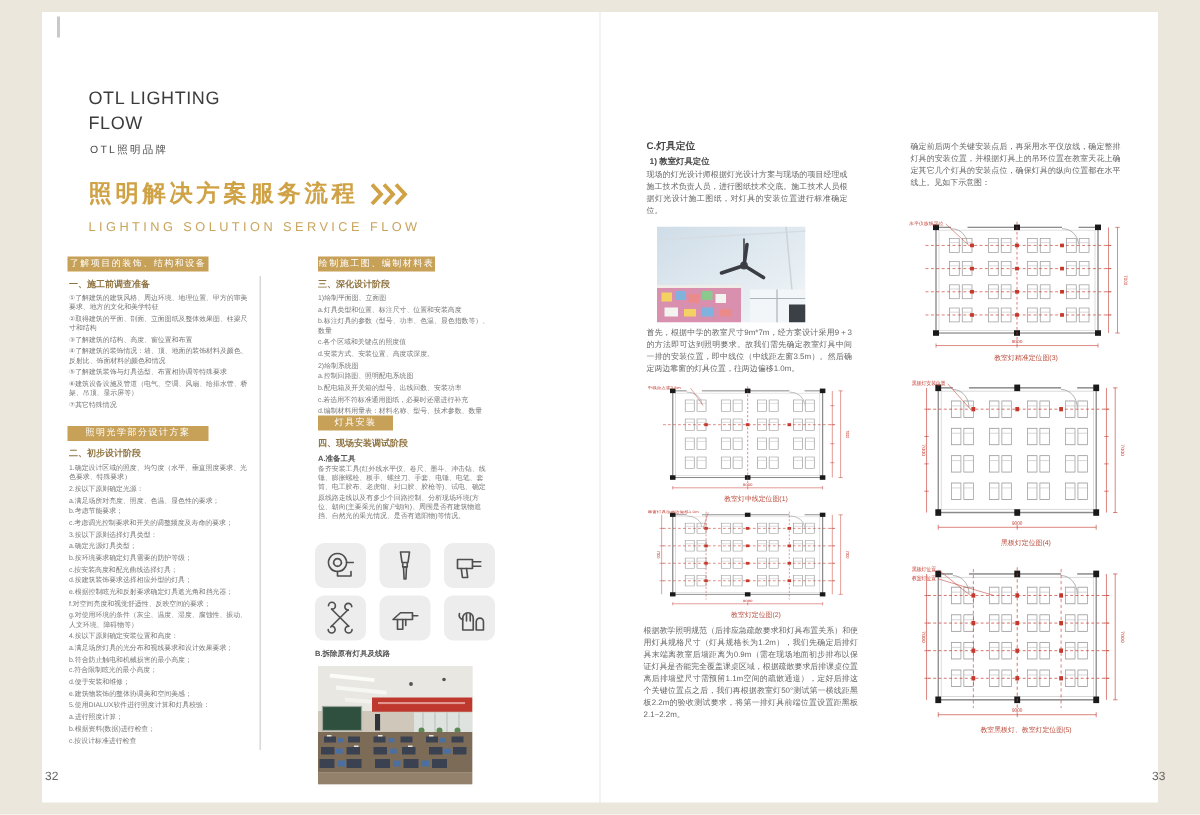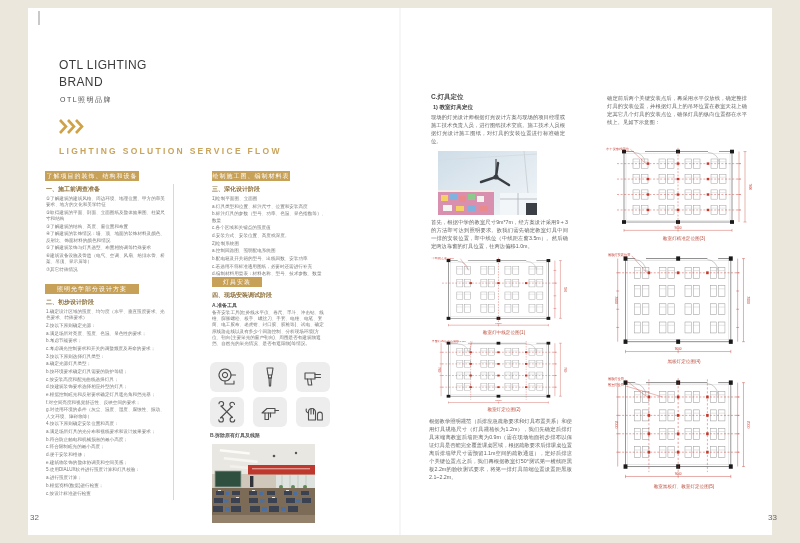--- a/index.html
+++ b/index.html
@@ -8,21 +8,21 @@
   .abs{position:absolute;}
   .spread{left:28px;top:8px;width:744px;height:527px;background:#ffffff;}
   .gutter{left:399px;top:8px;width:2px;height:527px;
           background:linear-gradient(90deg,rgba(0,0,0,0),rgba(0,0,0,.07),rgba(0,0,0,0));}
   .margin-mark{left:38px;top:11px;width:2px;height:14px;background:#c9c9c9;}
   .brand{left:59px;top:57px;font-size:12px;line-height:17px;font-weight:500;
          color:#3b3b3b;letter-spacing:.4px;}
   .brand-sub{left:60px;top:95px;font-size:7px;color:#4a4a4a;letter-spacing:1.5px;}
   .goldrow{left:59px;top:119px;display:flex;align-items:center;gap:8px;}
   .gold-title{font-size:15.5px;font-weight:bold;color:#d0a246;letter-spacing:2.5px;}
-  .en-sub{left:59px;top:146px;font-size:8.5px;color:#c9a45c;letter-spacing:2.3px;font-weight:bold;}
+  .en-sub{left:59px;top:146px;font-size:8.5px;color:#c9a45c;letter-spacing:2.3px;}
   .banner{background:#c7a158;color:#fff;font-size:6px;text-align:center;
           height:10px;line-height:10px;letter-spacing:1px;}
   .sech{font-size:6px;font-weight:bold;color:#8f7340;}
   .body5{font-size:4.6px;color:#777;line-height:1.35;}
   .body5 p.li{margin:0 0 1.5px 0;}
   .bodyr{font-size:5.3px;color:#666;line-height:1.5;text-align:justify;}
   .subh{font-size:5.4px;font-weight:bold;color:#555;}
   .divider{width:1px;background:#d8d8d8;}
   .tools{display:grid;grid-template-columns:repeat(3,34px);grid-auto-rows:30px;
          gap:5px 9px;}
@@ -34,25 +34,26 @@
 </style>
 </head>
 <body>
 
 <div class="abs spread"></div>
 <div class="abs gutter"></div>
 <div class="abs margin-mark"></div>
 
 <div class="abs brand">
   <div>OTL LIGHTING</div>
-  <div>BRAND</div>
+  <div>FLOW</div>
 </div>
 <div class="abs brand-sub">OTL照明品牌</div>
 
 <div class="abs goldrow">
+  <span class="gold-title">照明解决方案服务流程</span>
   <svg width="27" height="15" viewBox="0 0 27 15">
     <polyline points="1,1 7,7.5 1,14" fill="none" stroke="#d0a246" stroke-width="2.6"></polyline>
     <polyline points="9,1 15,7.5 9,14" fill="none" stroke="#d0a246" stroke-width="2.6"></polyline>
     <polyline points="17,1 23,7.5 17,14" fill="none" stroke="#d0a246" stroke-width="2.6"></polyline>
   </svg>
 </div>
 <div class="abs en-sub">LIGHTING SOLUTION SERVICE FLOW</div>
 
 <div class="abs banner" style="left:45px;top:171px;width:94px;">了解项目的装饰、结构和设备</div>
 <div class="abs sech" style="left:46px;top:185px;">一、施工前调查准备</div>

